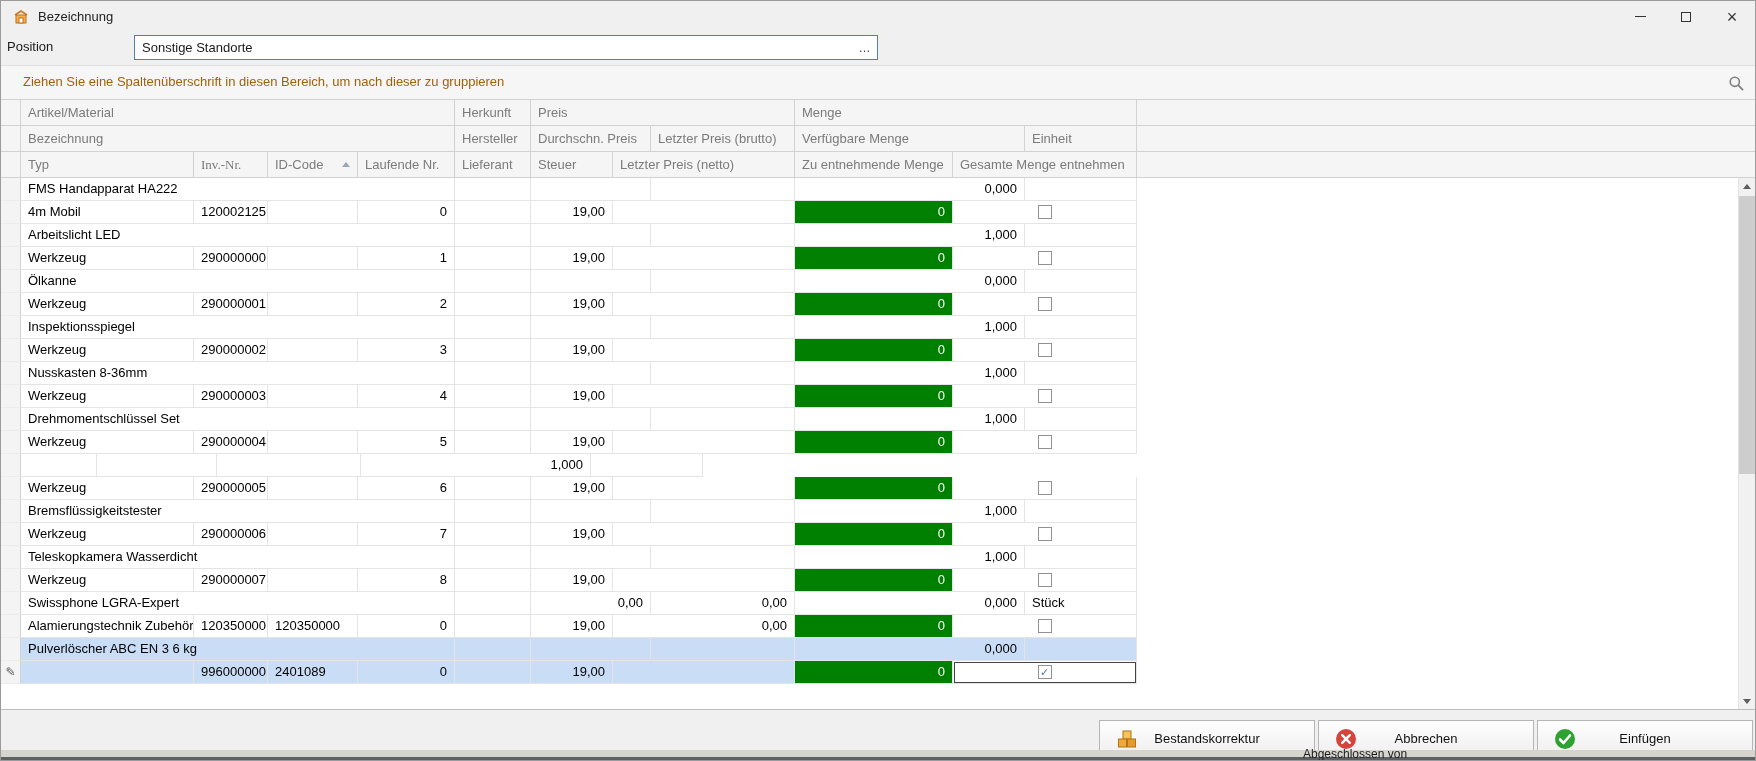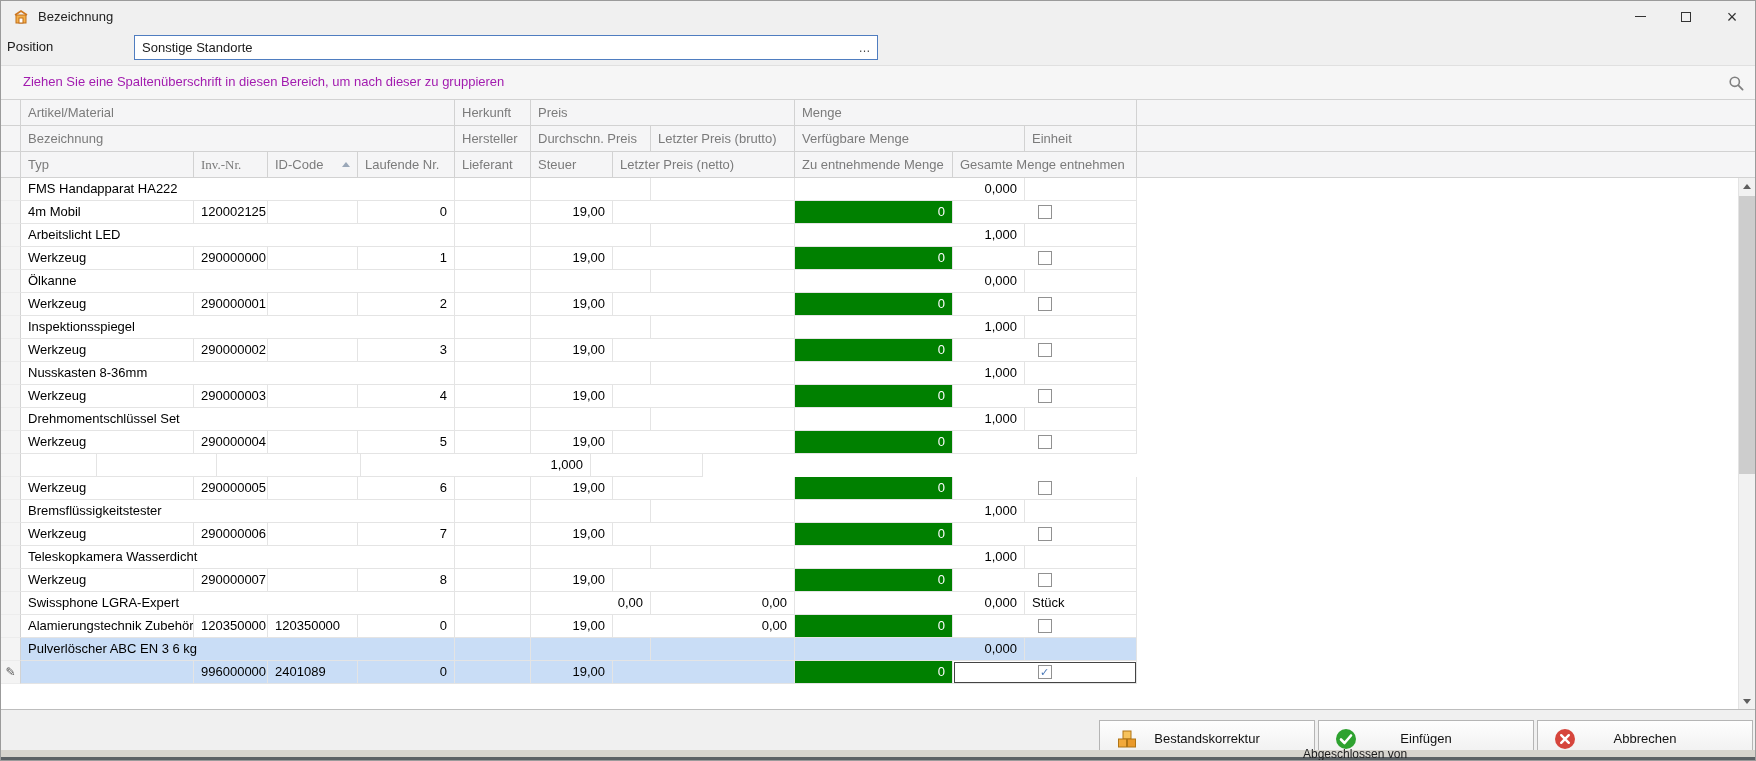--- a/index.html
+++ b/index.html
@@ -18,21 +18,21 @@
 
   
   #pos-row{position:absolute;top:31px;left:0;right:8px;height:33px;}
   #pos-label{position:absolute;left:6px;top:0;line-height:30px;}
   #pos-combo{position:absolute;left:133px;top:3px;width:744px;height:25px;border:1px solid #4f7dc0;background:#fff;box-sizing:border-box;display:flex;align-items:center;}
   #pos-value{flex:1;padding-left:7px;}
   #pos-browse{width:24px;text-align:center;color:#444;font-size:12px;letter-spacing:1px;}
 
   
   #group-panel{position:absolute;top:64px;left:0;right:0;height:34px;background:#f6f6f6;border-top:1px solid #e0e0e0;box-sizing:border-box;}
-  #group-hint{position:absolute;left:22px;top:0;line-height:32px;color:#a21caf;}
+  #group-hint{position:absolute;left:22px;top:0;line-height:32px;color:#a16207;}
   #search-icon{position:absolute;right:11px;top:9px;}
 
   
   #grid{position:absolute;top:98px;left:0;right:0;height:611px;background:#fff;border-top:1px solid #d2d2d2;border-bottom:1px solid #bdbdbd;box-sizing:border-box;overflow:hidden;}
   .hrow{display:flex;height:26px;}
   .hc{box-sizing:border-box;background:#f5f5f6;color:#7b7b7b;border-right:1px solid #d2d2d2;border-bottom:1px solid #d2d2d2;padding:0 7px;line-height:25px;white-space:nowrap;overflow:hidden;}
   .hind{box-sizing:border-box;width:20px;min-width:20px;background:#f5f5f6;border-right:1px solid #d2d2d2;border-bottom:1px solid #d2d2d2;}
   .hfill{flex:1;background:#f5f5f6;border-bottom:1px solid #d2d2d2;}
   .hsort{display:flex;align-items:center;justify-content:space-between;}
   .sortarrow{width:0;height:0;border-left:4px solid transparent;border-right:4px solid transparent;border-bottom:5px solid #9aa7b8;margin-left:4px;}
@@ -420,34 +420,34 @@
           <rect x="7" y="3" width="8" height="8" fill="#f7c35c" stroke="#b07515"></rect>
           <rect x="2.5" y="11" width="8" height="8" fill="#f2a93b" stroke="#b07515"></rect>
           <rect x="11.5" y="11" width="8" height="8" fill="#e9992a" stroke="#b07515"></rect>
         </svg>
       </span>
       <span>Bestandskorrektur</span>
     </button>
     <button class="dlgbtn">
       <span class="bicon">
         <svg viewBox="0 0 22 22">
+          <circle cx="11" cy="11" r="10" fill="#d6453c"></circle>
+          <path d="M7.2 7.2 L14.8 14.8 M14.8 7.2 L7.2 14.8" stroke="#ffffff" stroke-width="2.4" stroke-linecap="round"></path>
+        </svg>
+      </span>
+      <span>Abbrechen</span>
+    </button>
+    <button class="dlgbtn">
+      <span class="bicon">
+        <svg viewBox="0 0 22 22">
           <circle cx="11" cy="11" r="10" fill="#2ea230"></circle>
           <path d="M6 11.5 L9.5 15 L16 7.5" fill="none" stroke="#ffffff" stroke-width="2.6" stroke-linecap="round" stroke-linejoin="round"></path>
         </svg>
       </span>
       <span>Einfügen</span>
     </button>
-    <button class="dlgbtn">
-      <span class="bicon">
-        <svg viewBox="0 0 22 22">
-          <circle cx="11" cy="11" r="10" fill="#d6453c"></circle>
-          <path d="M7.2 7.2 L14.8 14.8 M14.8 7.2 L7.2 14.8" stroke="#ffffff" stroke-width="2.4" stroke-linecap="round"></path>
-        </svg>
-      </span>
-      <span>Abbrechen</span>
-    </button>
   </div>
 
   <div id="underlay"></div>
   <div id="bottom-edge"></div>
   <span id="underlay-text">Abgeschlossen von</span>
 
 </div>
 
 </body></html>

